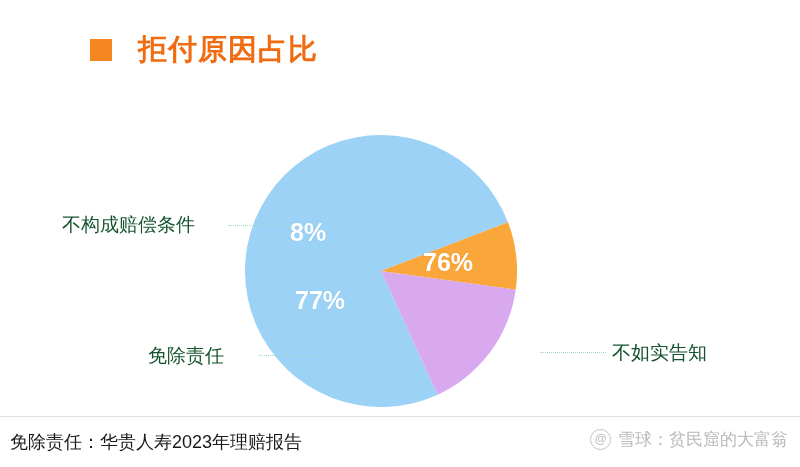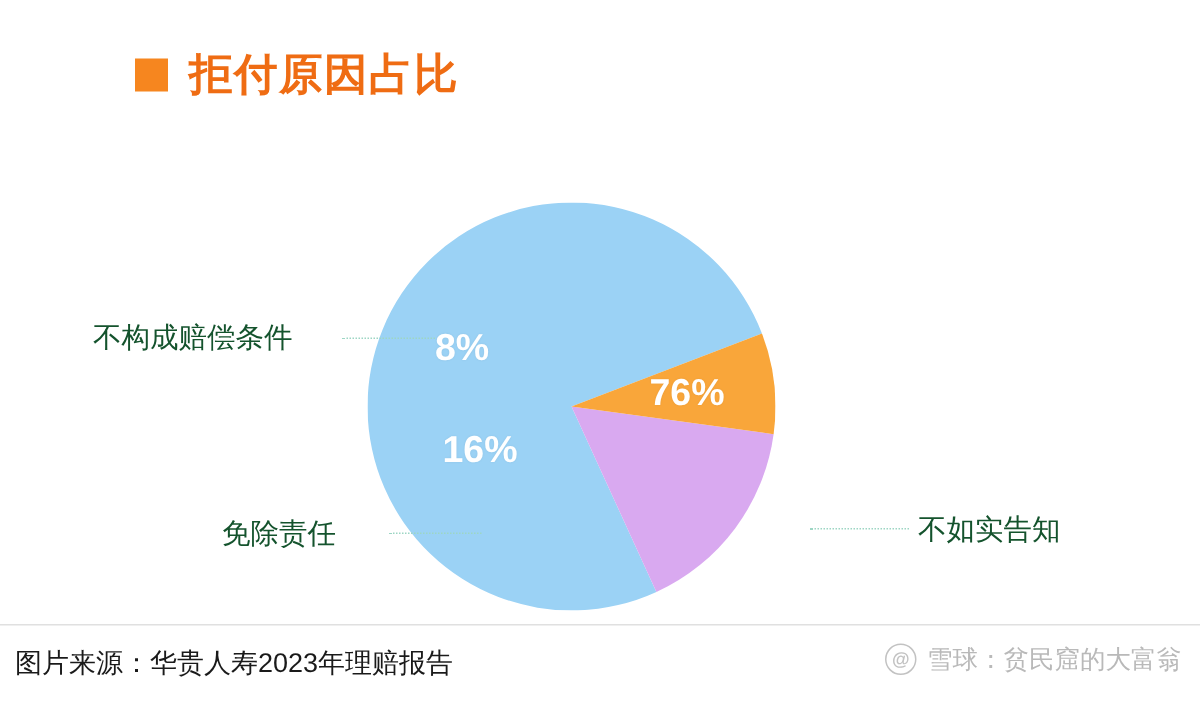--- a/index.html
+++ b/index.html
@@ -29,20 +29,21 @@
     height: 22px;
     background: #F6861F;
     flex: 0 0 auto;
   }
   #title-text {
     font-size: 29px;
     color: #EF6C13;
     font-weight: 700;
     letter-spacing: 1px;
     white-space: nowrap;
+    margin-left: 12px;
   }
 
   
   #chart-area {
     position: absolute;
     left: 0;
     top: 0;
     width: 800px;
     height: 467px;
   }
@@ -59,21 +60,21 @@
 
   
   .slice-value {
     position: absolute;
     color: #ffffff;
     font-size: 25px;
     font-weight: 700;
     white-space: nowrap;
     text-shadow: 0 0 2px rgba(0,0,0,0.06);
   }
-  #value-0 { left: 433px; top: 248px; }   
+  #value-0 { left: 423px; top: 248px; }   
   #value-1 { left: 295px; top: 286px; }   
   #value-2 { left: 290px; top: 218px; }   
 
   
   .cat-label {
     position: absolute;
     font-size: 19px;
     color: #14532d;
     white-space: nowrap;
   }
@@ -146,30 +147,30 @@
 
       <path d="M 136 136 L 262.97 87.26 A 136 136 0 1 0 192.61 259.66 Z" fill="#9BD2F5"></path>
 
       <path d="M 136 136 L 192.61 259.66 A 136 136 0 0 0 270.74 154.46 Z" fill="#D9A9F0"></path>
 
       <path d="M 136 136 L 270.74 154.46 A 136 136 0 0 0 262.97 87.26 Z" fill="#F9A63A"></path>
     </svg>
   </div>
 
   <div class="slice-value" id="value-0">76%</div>
-  <div class="slice-value" id="value-1">16%</div>
+  <div class="slice-value" id="value-1">77%</div>
   <div class="slice-value" id="value-2">8%</div>
 
   <div class="leader" id="leader-0"></div>
   <div class="leader" id="leader-1"></div>
   <div class="leader" id="leader-2"></div>
 
   <div class="cat-label" id="label-1">免除责任</div>
   <div class="cat-label" id="label-0">不如实告知</div>
   <div class="cat-label" id="label-2">不构成赔偿条件</div>
 </div>
 
 <div id="footer-divider"></div>
-<div id="source-text">图片来源：华贵人寿2023年理赔报告</div>
+<div id="source-text">免除责任：华贵人寿2023年理赔报告</div>
 <div id="watermark">
   <div id="watermark-icon">@</div>
   <span>雪球：贫民窟的大富翁</span>
 </div>
 
 </body></html>

